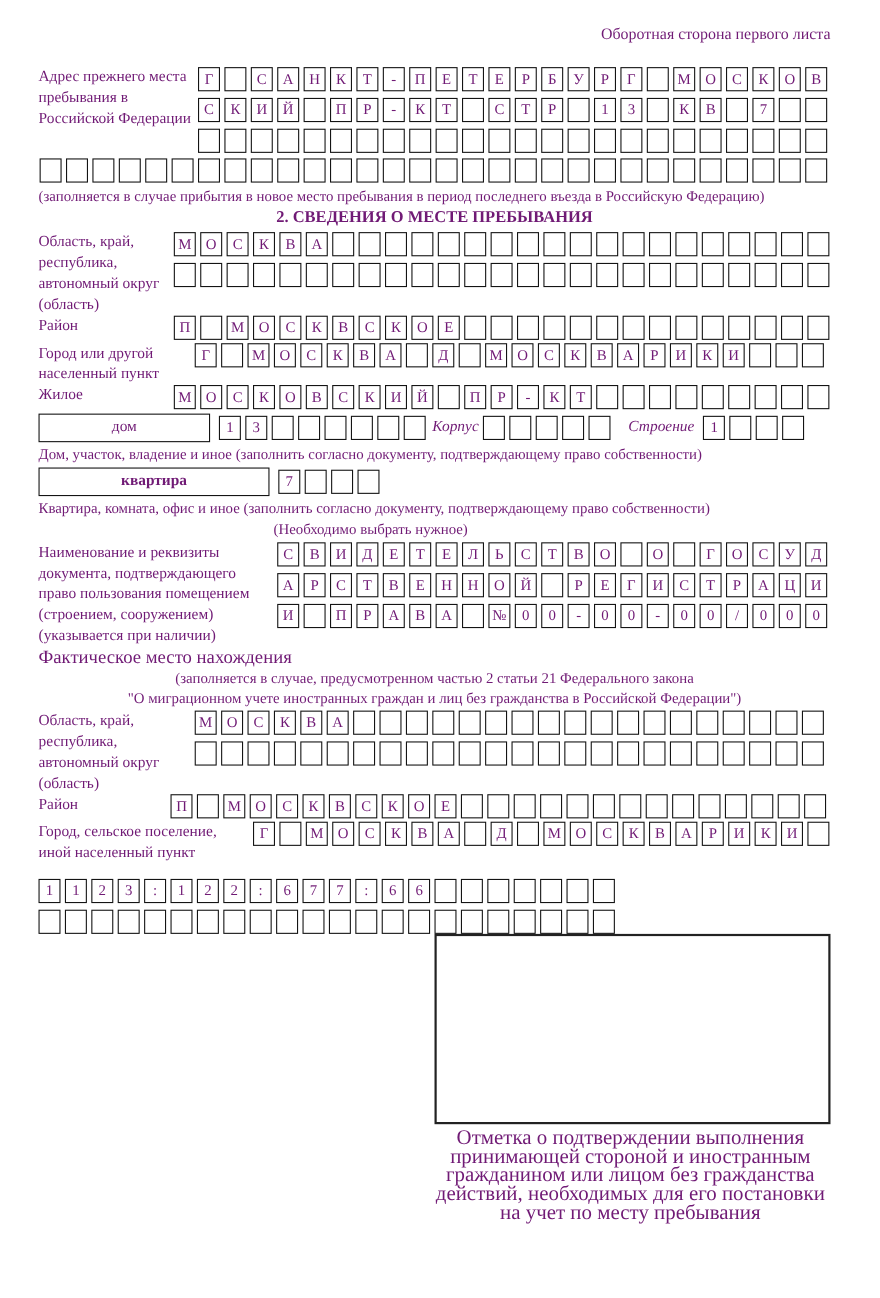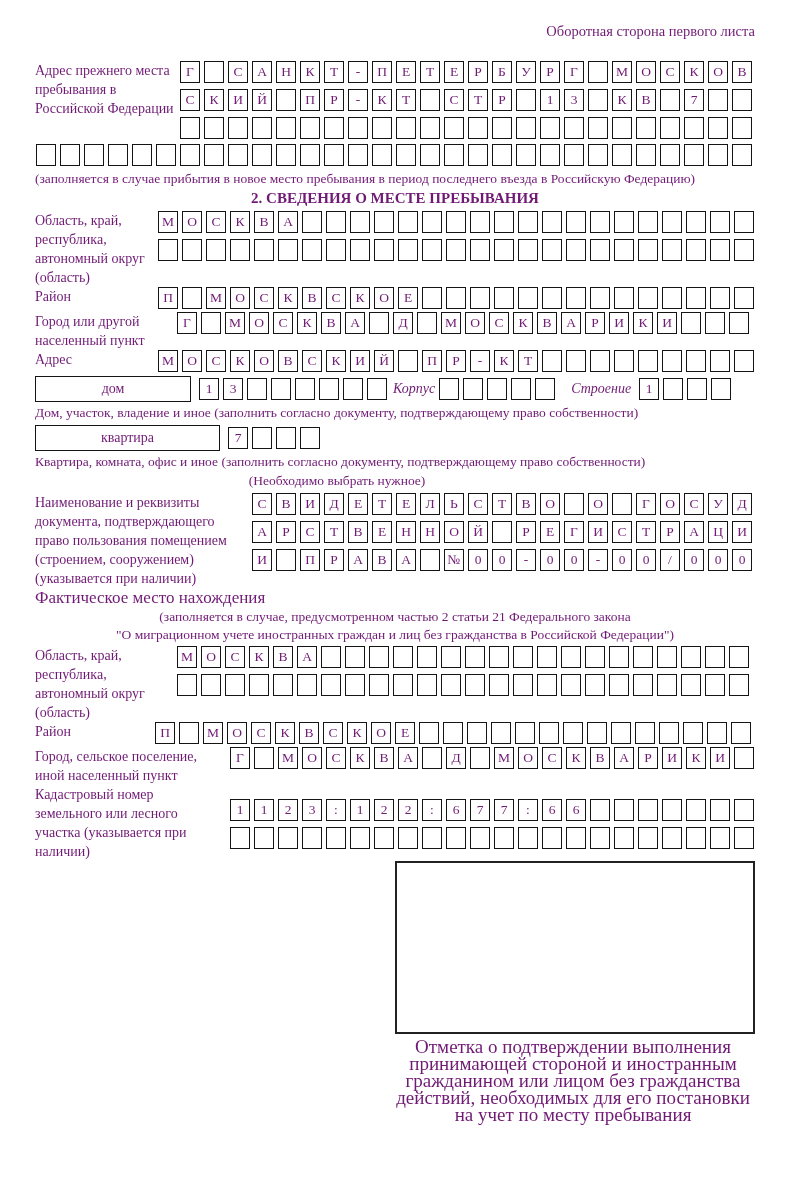--- a/index.html
+++ b/index.html
@@ -28,21 +28,21 @@
   }
   .row-full{margin-left:1px;margin-top:5px;}
   .note{font-size:13.5px;line-height:17px;margin-top:4px;}
   .sec-header{font-weight:bold;font-size:15px;line-height:19px;text-align:center;margin-top:2px;}
   .f-region{margin-top:3px;}
   .f-city{margin-top:3px;}
   .dom-row{display:flex;align-items:center;margin-top:4px;}
   .wide-box{border:1.6px solid #141414;height:26px;box-sizing:border-box;
     display:flex;align-items:center;justify-content:center;font-size:14px;background:#fff;}
   .dom-box{width:156px;margin-right:8px;}
-  .kv-box{width:185px;margin-right:8px;}
+  .kv-box{width:210px;margin-right:8px;font-weight:bold;}
   .inline-label{font-size:14px;margin:0 4px 0 2px;white-space:nowrap;font-style:italic;}
   .inline-label.str{margin-left:12px;margin-right:8px;}
   .small-note{font-size:13.5px;line-height:17px;margin-top:2px;}
   .stay-row{display:flex;align-items:center;margin-top:4px;font-size:14px;}
   .stay-label{margin-right:8px;white-space:nowrap;}
   .cbox{width:22px;height:22px;box-sizing:border-box;border:1.6px solid #141414;
     display:flex;align-items:center;justify-content:center;font-size:14px;flex-shrink:0;background:#fff;}
   .opt-label{white-space:nowrap;}
   .gap12{margin-left:12px;}.gap14{margin-left:14px;}.gap16{margin-left:16px;}
   .gap20{margin-left:20px;}.gap18{margin-left:18px;}
@@ -297,21 +297,21 @@
         <span class="cell">И</span>
         <span class="cell">К</span>
         <span class="cell">И</span>
         <span class="cell"></span>
         <span class="cell"></span>
         <span class="cell"></span>
       </div>
   </div>
 
   <div class="field f-street">
-    <div class="flabel">Адрес</div>
+    <div class="flabel">Жилое</div>
     <div class="cells-row">
         <span class="cell">М</span>
         <span class="cell">О</span>
         <span class="cell">С</span>
         <span class="cell">К</span>
         <span class="cell">О</span>
         <span class="cell">В</span>
         <span class="cell">С</span>
         <span class="cell">К</span>
         <span class="cell">И</span>
@@ -567,21 +567,20 @@
         <span class="cell">А</span>
         <span class="cell">Р</span>
         <span class="cell">И</span>
         <span class="cell">К</span>
         <span class="cell">И</span>
         <span class="cell"></span>
       </div>
   </div>
 
   <div class="field f-cadastral">
-    <div class="flabel">Кадастровый номер земельного или лесного участка (указывается при наличии)</div>
     <div class="cells-col">
       <div class="cells-row">
           <span class="cell">1</span>
           <span class="cell">1</span>
           <span class="cell">2</span>
           <span class="cell">3</span>
           <span class="cell">:</span>
           <span class="cell">1</span>
           <span class="cell">2</span>
           <span class="cell">2</span>

